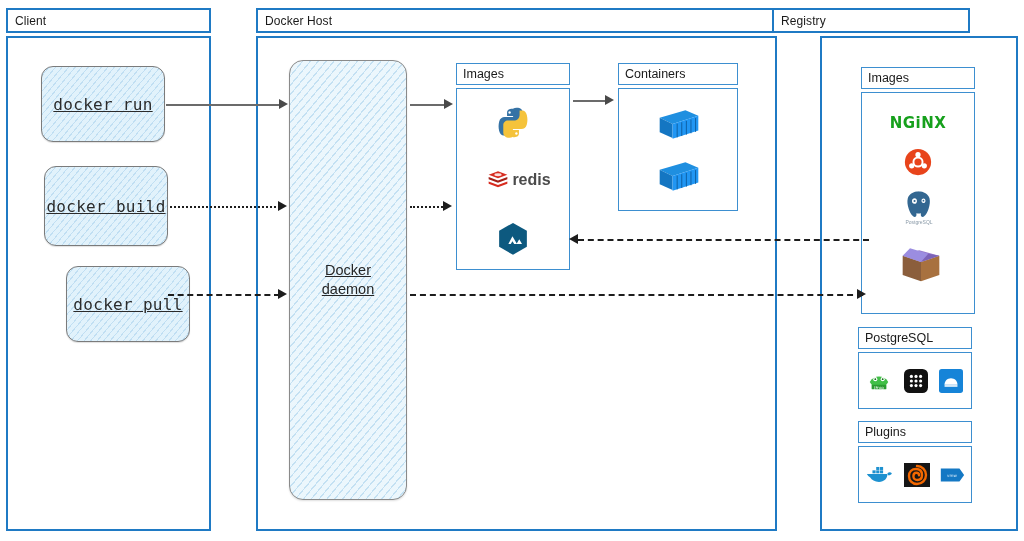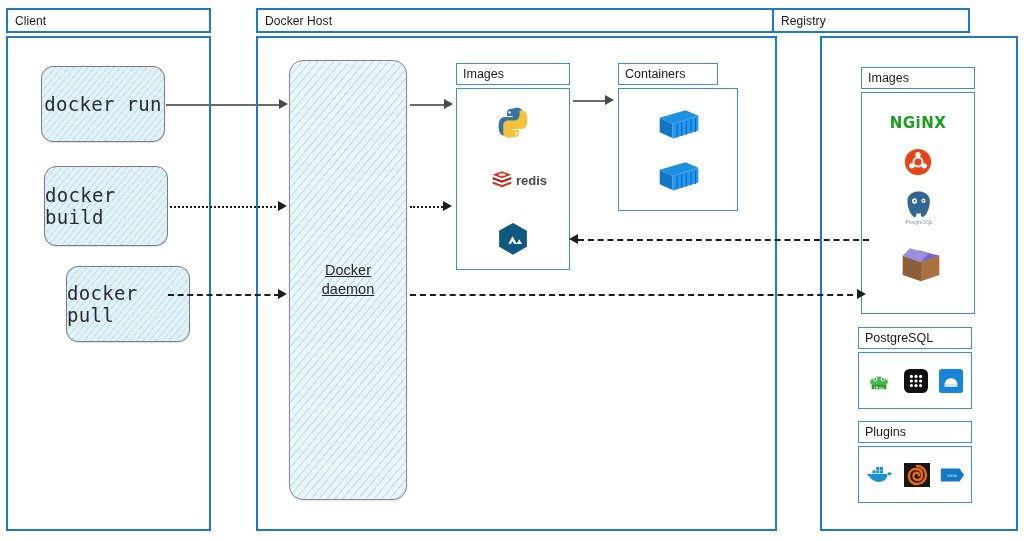--- a/index.html
+++ b/index.html
@@ -61,23 +61,24 @@
         rgba(160,205,235,0.55) 1px,
         rgba(222,241,251,0.65) 1px,
         rgba(222,241,251,0.65) 5px
       ),
       #e7f4fc;
     display: flex;
     align-items: center;
     justify-content: center;
     color: #2b2b2b;
     font-family: "DejaVu Sans Mono", "Liberation Mono", monospace;
-    font-size: 19px;
+    font-size: 16px;
     letter-spacing: .3px;
     box-shadow: 0 1px 1px rgba(0,0,0,.12);
+    text-decoration: underline;
   }
 
   
   .daemon-box {
     border: 1.8px solid #8a8a8a;
     border-radius: 14px;
     background:
       repeating-linear-gradient(
         -50deg,
         rgba(150,200,232,0.5) 0px,
@@ -121,21 +122,21 @@
   }
   .nginx-text {
     color: #16a01c;
     font-family: "DejaVu Sans", sans-serif;
     font-weight: bold;
     font-size: 15px;
     letter-spacing: .5px;
   }
   .redis-text {
     color: #4b4b4b;
-    font-size: 13px;
+    font-size: 16px;
     font-weight: 600;
     margin-left: 3px;
   }
   .pg-text {
     position: absolute;
     bottom: -1px;
     left: 50%;
     transform: translateX(-50%);
     font-size: 5px;
     color: #8a9aa8;
@@ -197,21 +198,21 @@
 </div>
 
 <div class="icon-slot" style="left:496px; top:222px; width:34px; height:34px;">
   <svg width="32" height="34" viewBox="0 0 34 38">
     <path d="M17 1 32.5 9.8v18L17 36.6 1.5 27.8v-18z" fill="#0D597F"></path>
     <path d="M11.8 24.6 16.4 16l5.1 8.6h-3.2l-1.9-3.2-1.9 3.2z" fill="#ffffff"></path>
     <path d="M20.8 24.6 24 19.4l3.1 5.2z" fill="#ffffff"></path>
   </svg>
 </div>
 
-<div class="abs sub-title" style="left:618px; top:63px; width:100px; height:22px;">
+<div class="abs sub-title" style="left:618px; top:63px; width:120px; height:22px;">
   <span>Containers</span>
 </div>
 <div class="abs sub-body" style="left:618px; top:88px; width:120px; height:123px;"></div>
 
 <div class="icon-slot" style="left:655px; top:104px; width:48px; height:42px;">
   <svg width="46" height="38" viewBox="0 0 50 40">
     <path d="M4 12 32 4l14 6-28 9z" fill="#1f8fe0"></path>
     <path d="M4 12v16l14 6V19z" fill="#1476c2"></path>
     <path d="M18 19 46 10v16L18 35z" fill="#2196f3"></path>
     <g stroke="#0d5d9e" stroke-width="1">

